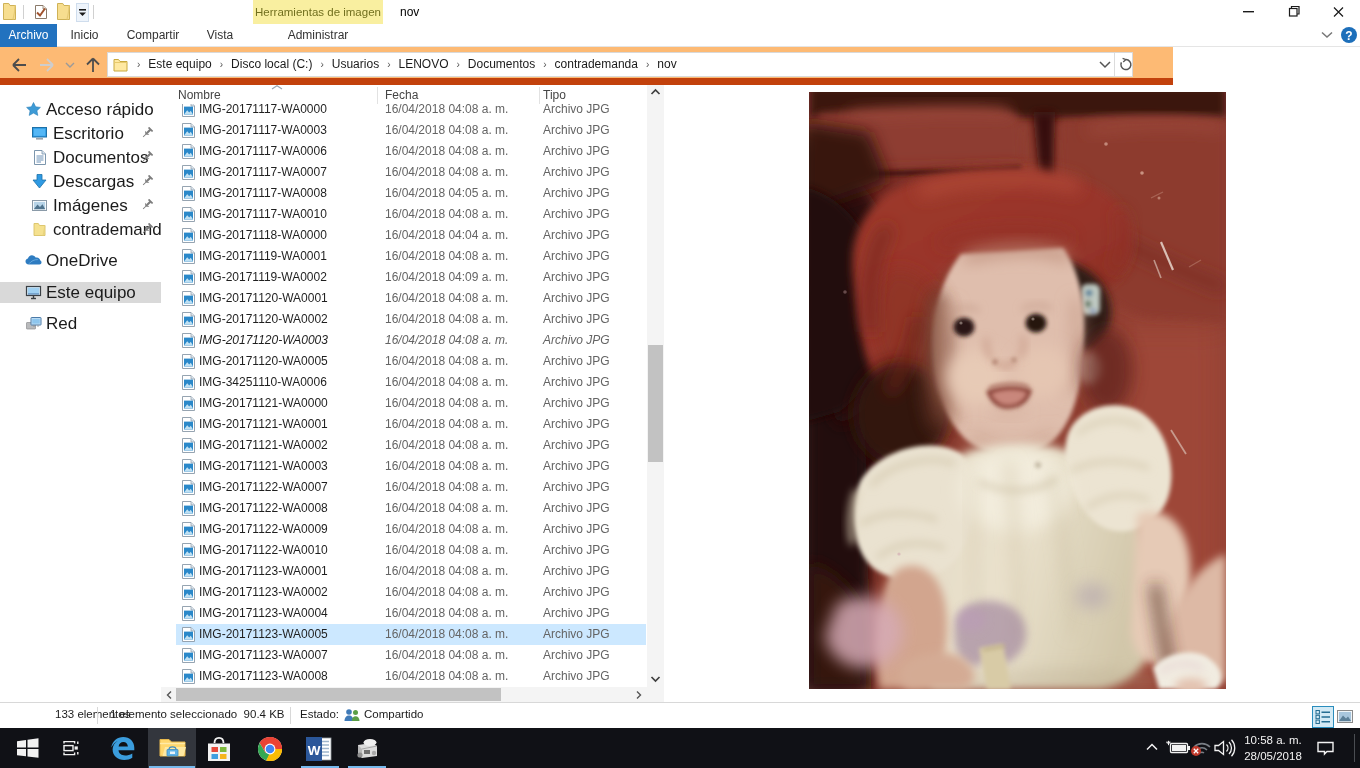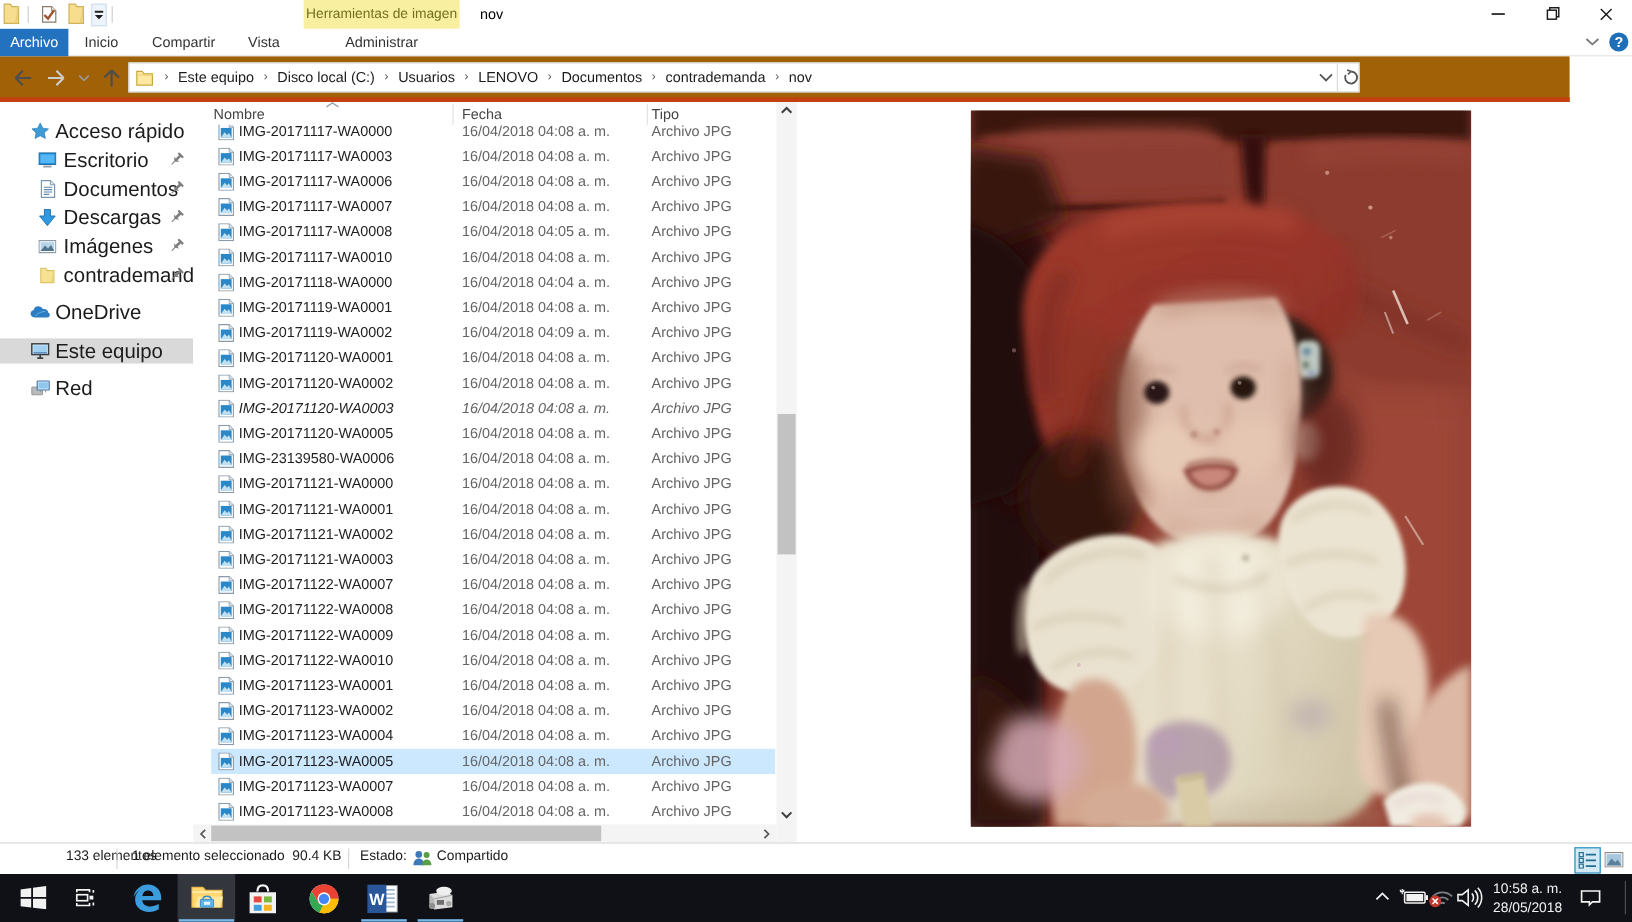--- a/index.html
+++ b/index.html
@@ -17,22 +17,22 @@
 
 
 #tabs { position:absolute; left:0; top:24px; width:1360px; height:23px; background:#fff;
   border-bottom:1px solid #e5e5e5; }
 #tab-archivo { position:absolute; left:0; top:0; width:57px; height:23px; background:#2272bf;
   color:#fff; font-size:12px; text-align:center; line-height:22px; }
 .tab { position:absolute; top:0; height:23px; font-size:12px; color:#333; text-align:center;
   line-height:22px; }
 
 
-#addr { position:absolute; left:0; top:47px; width:1308px; height:38px; background:#a16207;
-  border-bottom:4px solid #c2410c; }
+#addr { position:absolute; left:0; top:47px; width:1173px; height:38px; background:#fdba74;
+  border-bottom:7px solid #c2410c; }
 #addrbox { position:absolute; left:107px; top:5px; width:1026px; height:25px; background:#fff;
   border:1px solid #d9d9d9; font-size:12px; color:#1b1b1b; }
 #searchbox { position:absolute; left:1146px; top:5px; width:207px; height:25px; background:#fff;
   border:1px solid #d9d9d9; font-size:12px; color:#7a7a7a; }
 .crumb { display:inline-block; vertical-align:top; line-height:23px; }
 .csep { display:inline-block; vertical-align:top; line-height:23px; color:#555;
   font-size:10px; padding:0 8px; }
 
 
 #nav { position:absolute; left:0; top:85px; width:161px; height:617px; background:#fff;
@@ -404,21 +404,21 @@
         <span class="rdate">16/04/2018 04:08 a.&nbsp;m.</span>
         <span class="rtype">Archivo JPG</span>
       </div>
   <div class="row" style="top:287px;">
         <svg class="ricon" width="15" height="15" viewBox="0 0 15 15">
           <path d="M1.5 0.5 L10 0.5 L13.5 4 L13.5 14.5 L1.5 14.5 Z" fill="#fff" stroke="#8a9aa8" stroke-width="0.9"></path>
           <path d="M10 0.5 L10 4 L13.5 4" fill="#dde6ee" stroke="#8a9aa8" stroke-width="0.7"></path>
           <rect x="3" y="4.6" width="9" height="8" fill="#2a88c9"></rect>
           <path d="M3 12.6 L6.2 8.2 L8.2 10.4 L9.8 8.8 L12 12.6 Z" fill="#bfe0f2"></path>
         </svg>
-        <span class="rname">IMG-23139580-WA0006</span>
+        <span class="rname">IMG-34251110-WA0006</span>
         <span class="rdate">16/04/2018 04:08 a.&nbsp;m.</span>
         <span class="rtype">Archivo JPG</span>
       </div>
   <div class="row" style="top:308px;">
         <svg class="ricon" width="15" height="15" viewBox="0 0 15 15">
           <path d="M1.5 0.5 L10 0.5 L13.5 4 L13.5 14.5 L1.5 14.5 Z" fill="#fff" stroke="#8a9aa8" stroke-width="0.9"></path>
           <path d="M10 0.5 L10 4 L13.5 4" fill="#dde6ee" stroke="#8a9aa8" stroke-width="0.7"></path>
           <rect x="3" y="4.6" width="9" height="8" fill="#2a88c9"></rect>
           <path d="M3 12.6 L6.2 8.2 L8.2 10.4 L9.8 8.8 L12 12.6 Z" fill="#bfe0f2"></path>
         </svg>

